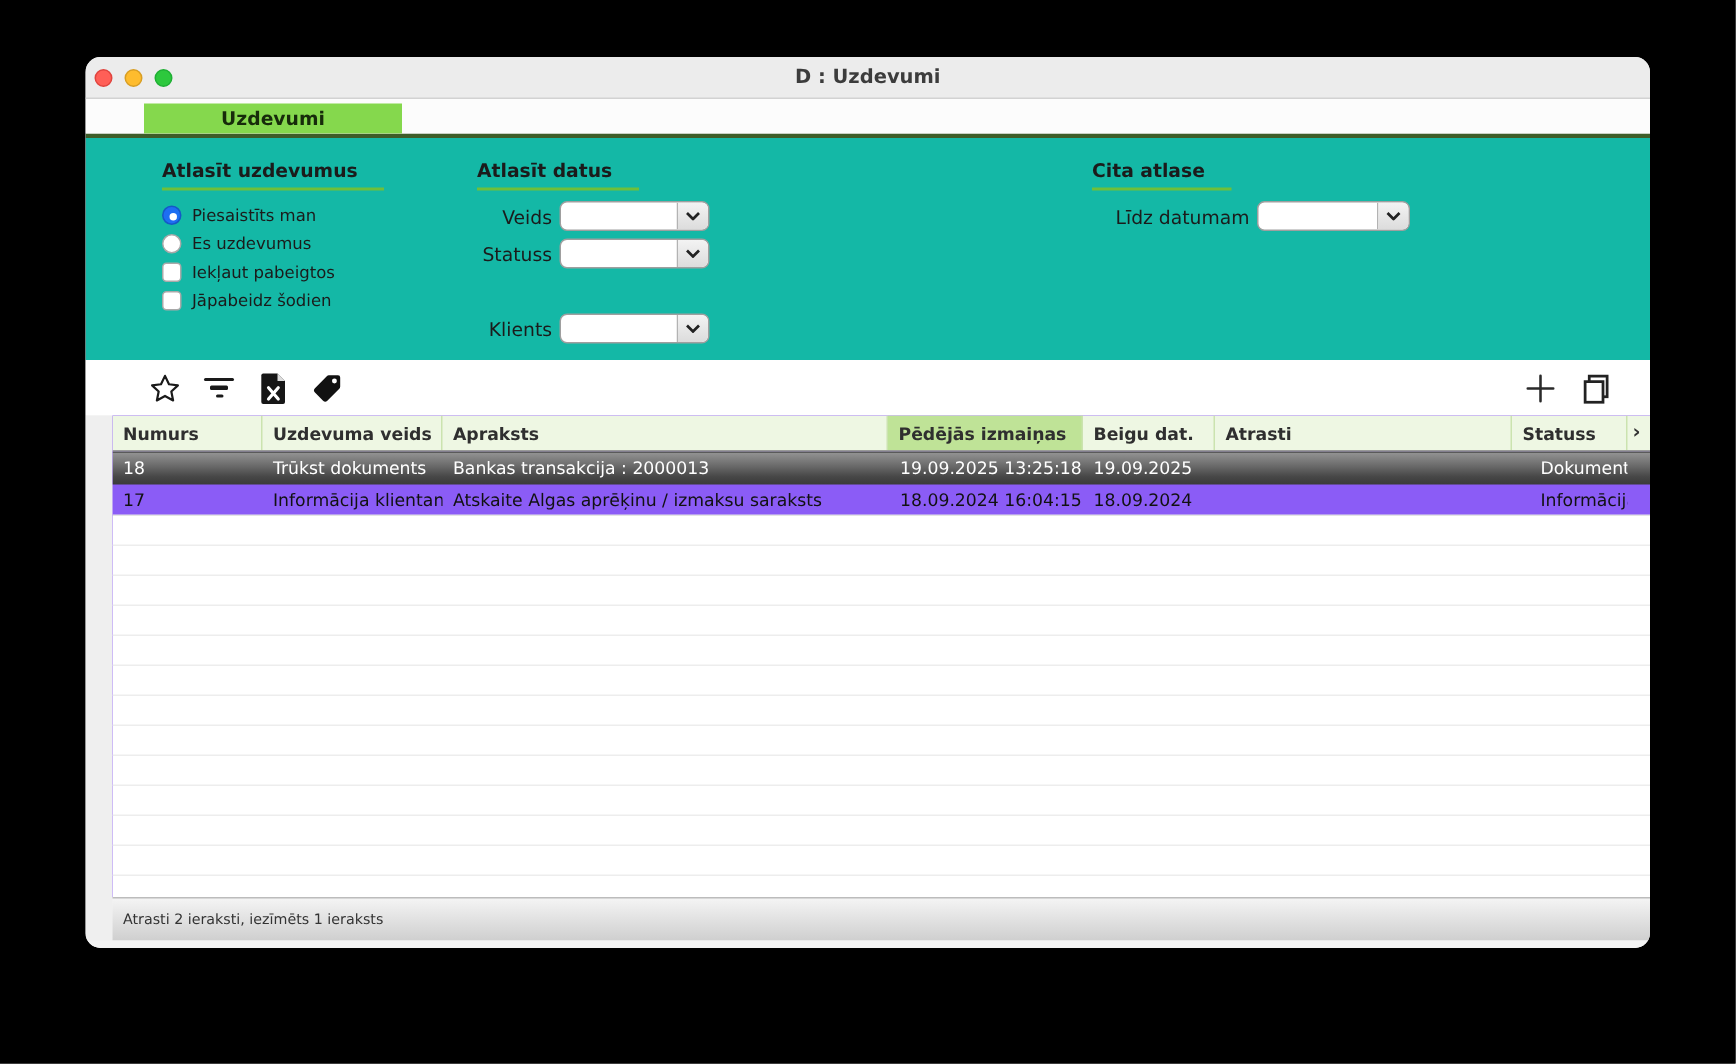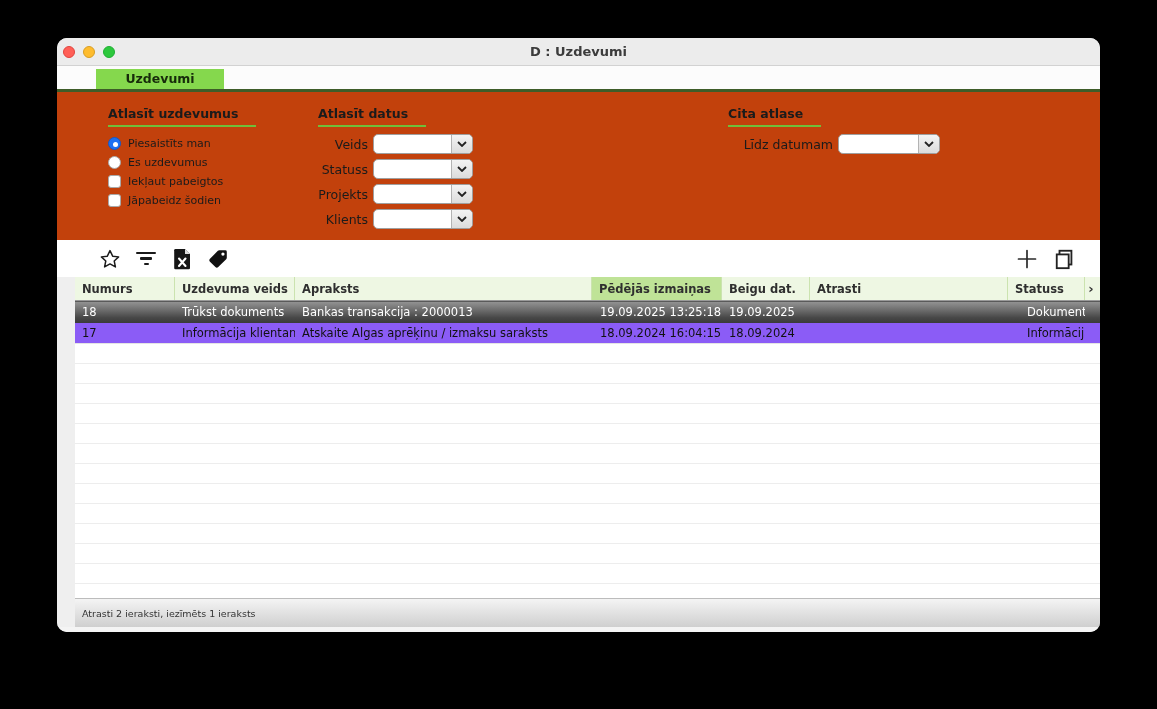--- a/index.html
+++ b/index.html
@@ -16,27 +16,27 @@
   .traffic { position:absolute; top:8px; left:6px; display:flex; gap:8px; }
   .light { width:12px; height:12px; border-radius:50%; }
   .light.red    { background:#ff5f57; border:1px solid #e0443e; }
   .light.yellow { background:#febc2e; border:1px solid #d89e24; }
   .light.green  { background:#2dc83d; border:1px solid #1faf34; }
   .wtitle { position:absolute; left:0; right:0; top:0; height:44px; line-height:28px;
             text-align:center; font-size:13px; font-weight:bold; color:#3c3c3c; }
 
   
   .tabrow { position:relative; height:23px; background:#fcfcfc; }
-  .tab { position:absolute; left:39px; bottom:0; width:128px; height:20px;
+  .tab { position:absolute; left:39px; bottom:0; width:172px; height:20px;
          background:#85d84d; text-align:center; line-height:20px;
          font-size:12.5px; font-weight:bold; color:#172b0b; }
   .tab-underline { height:3px; background:#3e5d29; }
 
   
-  .filters { position:relative; height:148px; background:#c2410c; }
+  .filters { position:relative; height:148px; background:#14b8a6; }
   .fheading { position:absolute; font-size:12.5px; font-weight:bold; color:#1b1b1b;
               padding:0 18px 4px 0; border-bottom:2px solid #6fbf3a; }
   .h-tasks { left:51px;  top:14px; }
   .h-data  { left:261px; top:14px; }
   .h-other { left:671px; top:14px; }
 
   .optlist { position:absolute; left:51px; top:42px; }
   .opt { display:flex; align-items:center; height:19px; font-size:11px; color:#1b1b1b; }
   .opt .ctl { width:13px; height:13px; margin-right:7px; flex:none; }
   .radio { border-radius:50%; background:#fff; border:1px solid #a9a9a9; }
@@ -145,31 +145,20 @@
         <span class="val"></span>
         <span class="btn">
           <svg width="10" height="6" viewBox="0 0 10 6">
               <polyline points="1,1 5,5 9,1" fill="none" stroke="#222" stroke-width="1.8"></polyline>
             </svg>
         </span>
       </div>
     </div>
     <div class="selrow" style="left:221px; top:67px;">
       <span class="sel-label" style="width:90px;">Statuss</span>
-      <div class="combo" style="width:100px;">
-        <span class="val"></span>
-        <span class="btn">
-          <svg width="10" height="6" viewBox="0 0 10 6">
-              <polyline points="1,1 5,5 9,1" fill="none" stroke="#222" stroke-width="1.8"></polyline>
-            </svg>
-        </span>
-      </div>
-    </div>
-    <div class="selrow" style="left:221px; top:92px;">
-      <span class="sel-label" style="width:90px;">Projekts</span>
       <div class="combo" style="width:100px;">
         <span class="val"></span>
         <span class="btn">
           <svg width="10" height="6" viewBox="0 0 10 6">
               <polyline points="1,1 5,5 9,1" fill="none" stroke="#222" stroke-width="1.8"></polyline>
             </svg>
         </span>
       </div>
     </div>
     <div class="selrow" style="left:221px; top:117px;">

